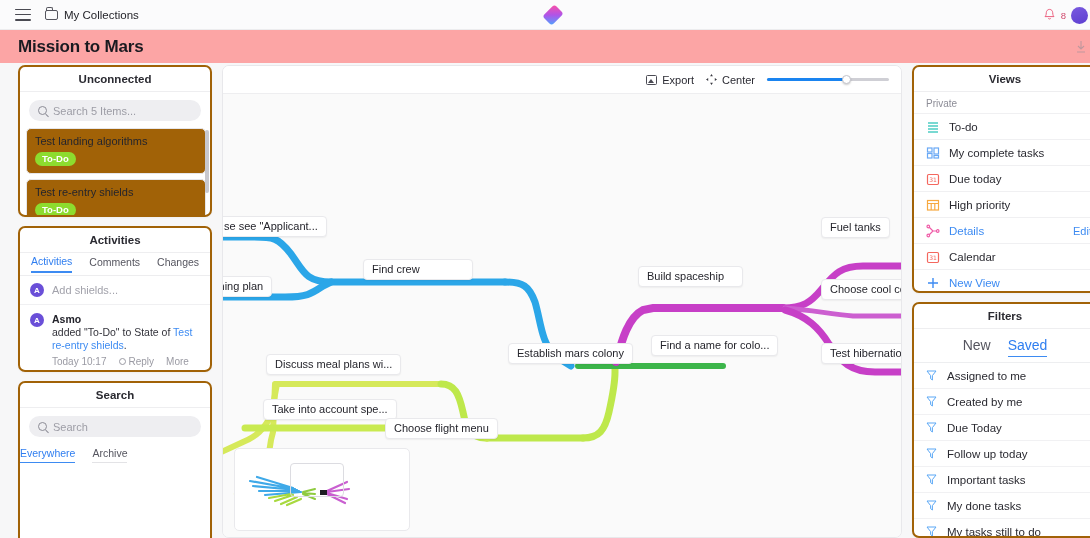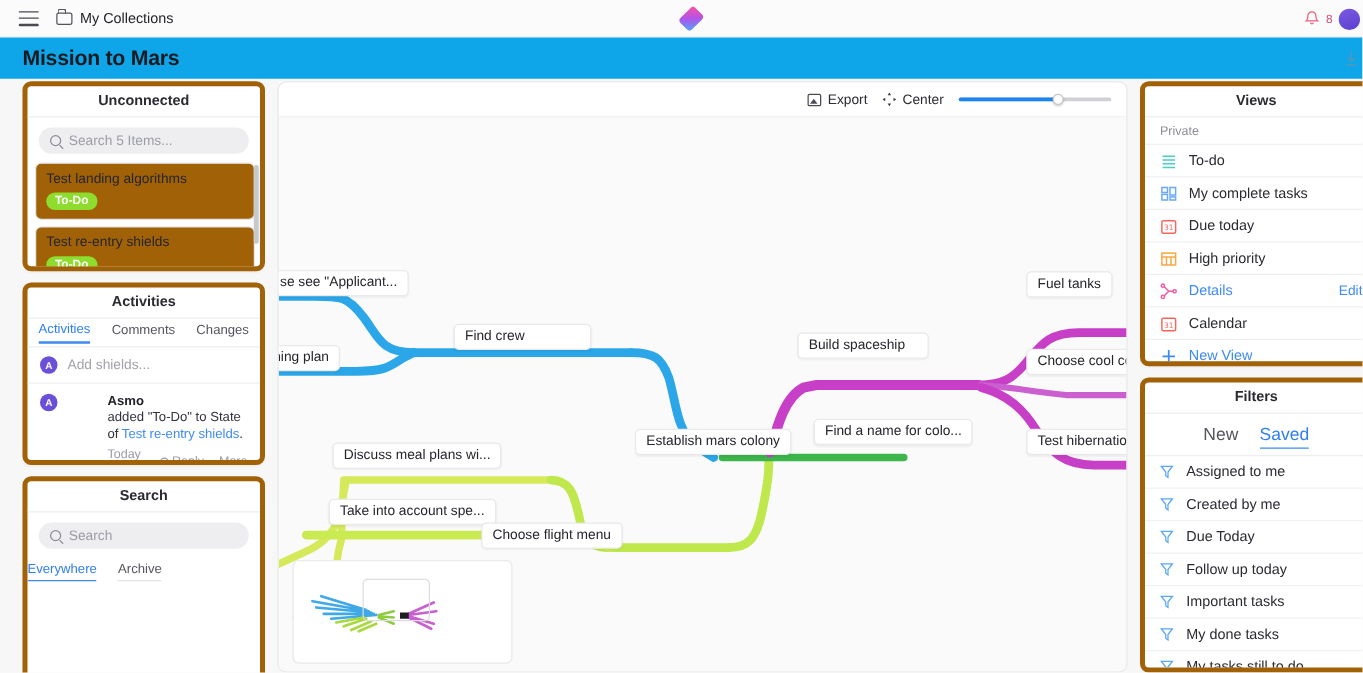--- a/index.html
+++ b/index.html
@@ -35,28 +35,28 @@
   .topright { position: absolute; right: 2px; top: 0; height: 30px;
     display: flex; align-items: center; gap: 5px; }
   .bell { position: relative; width: 13px; height: 14px; }
   .bell svg { display: block; }
   .bell-count { font-size: 9.5px; color: #d04a6e; }
   .avatar-top { width: 17px; height: 17px; border-radius: 50%;
     background: linear-gradient(160deg,#7a5ae0,#5d3fd0); }
 
   
   .titlerow { position: absolute; left: 0; top: 30px; width: 1090px; height: 33px;
-    background: #0ea5e9; display: flex; align-items: center; }
+    background: #fca5a5; display: flex; align-items: center; }
   .page-title { margin-left: 18px; font-size: 17px; font-weight: bold;
     letter-spacing: -0.2px; color: #1a1a20; }
   .title-ico { position: absolute; right: 3px; top: 10px; width: 12px; height: 13px;
     opacity: .55; }
 
   
-  .card { background: #fff; border: 4px solid #a16207; border-radius: 7px;
+  .card { background: #fff; border: 2px solid #a16207; border-radius: 7px;
     box-shadow: 0 1px 2px rgba(0,0,0,.035); overflow: hidden; }
   .card-head { height: 25px; display: flex; align-items: center; justify-content: center;
     border-bottom: 1px solid #eeeef0; }
   .card-head span { font-size: 11.5px; font-weight: bold; color: #2a2a31; }
 
   
   .leftcol { position: absolute; left: 18px; top: 65px; width: 194px; height: 473px; }
 
   .panel-unconnected { position: absolute; left: 0; top: 0; width: 194px; height: 152px; }
   .searchbox { margin: 8px 9px 0 9px; height: 21px; background: #eeeef1; border-radius: 11px;
@@ -80,21 +80,21 @@
     align-items: center; border-bottom: 1px solid #ededef; }
   .act-tabs div { font-size: 10.5px; color: #55555f; cursor: pointer; padding-bottom: 4px; }
   .act-tabs div.on { color: #2f7ef0; border-bottom: 2px solid #3d8bf2; }
   .comment-row { display: flex; align-items: center; gap: 8px; padding: 7px 10px;
     border-bottom: 1px solid #f0f0f2; cursor: text; }
   .av { width: 14px; height: 14px; border-radius: 50%; flex: none;
     background: #6a4fd8; color: #fff; font-size: 8px; display: flex;
     align-items: center; justify-content: center; font-weight: bold; }
   .comment-row .ph { font-size: 11px; color: #a2a2ab; }
   .act-entry { display: flex; gap: 8px; padding: 8px 10px 6px 10px; }
-  .act-body { flex: 1; margin-left: 32px; }
+  .act-body { flex: 1; }
   .act-name { font-size: 10.5px; font-weight: bold; color: #22222a; }
   .act-text { font-size: 10.5px; color: #33333b; line-height: 13px; margin-top: 1px; }
   .act-text a { color: #3d8bf2; text-decoration: none; }
   .act-meta { display: flex; gap: 12px; align-items: center; margin-top: 4px;
     font-size: 10px; color: #9a9aa3; }
   .act-meta .rep { display: flex; align-items: center; gap: 3px; cursor: pointer; }
   .bub { width: 7px; height: 7px; border: 1.1px solid #9a9aa3; border-radius: 50%; }
 
   .panel-search { position: absolute; left: 0; top: 316px; width: 194px; height: 199px; }
   .s-tabs { display: flex; justify-content: flex-start; gap: 17px; margin-top: 10px; }

